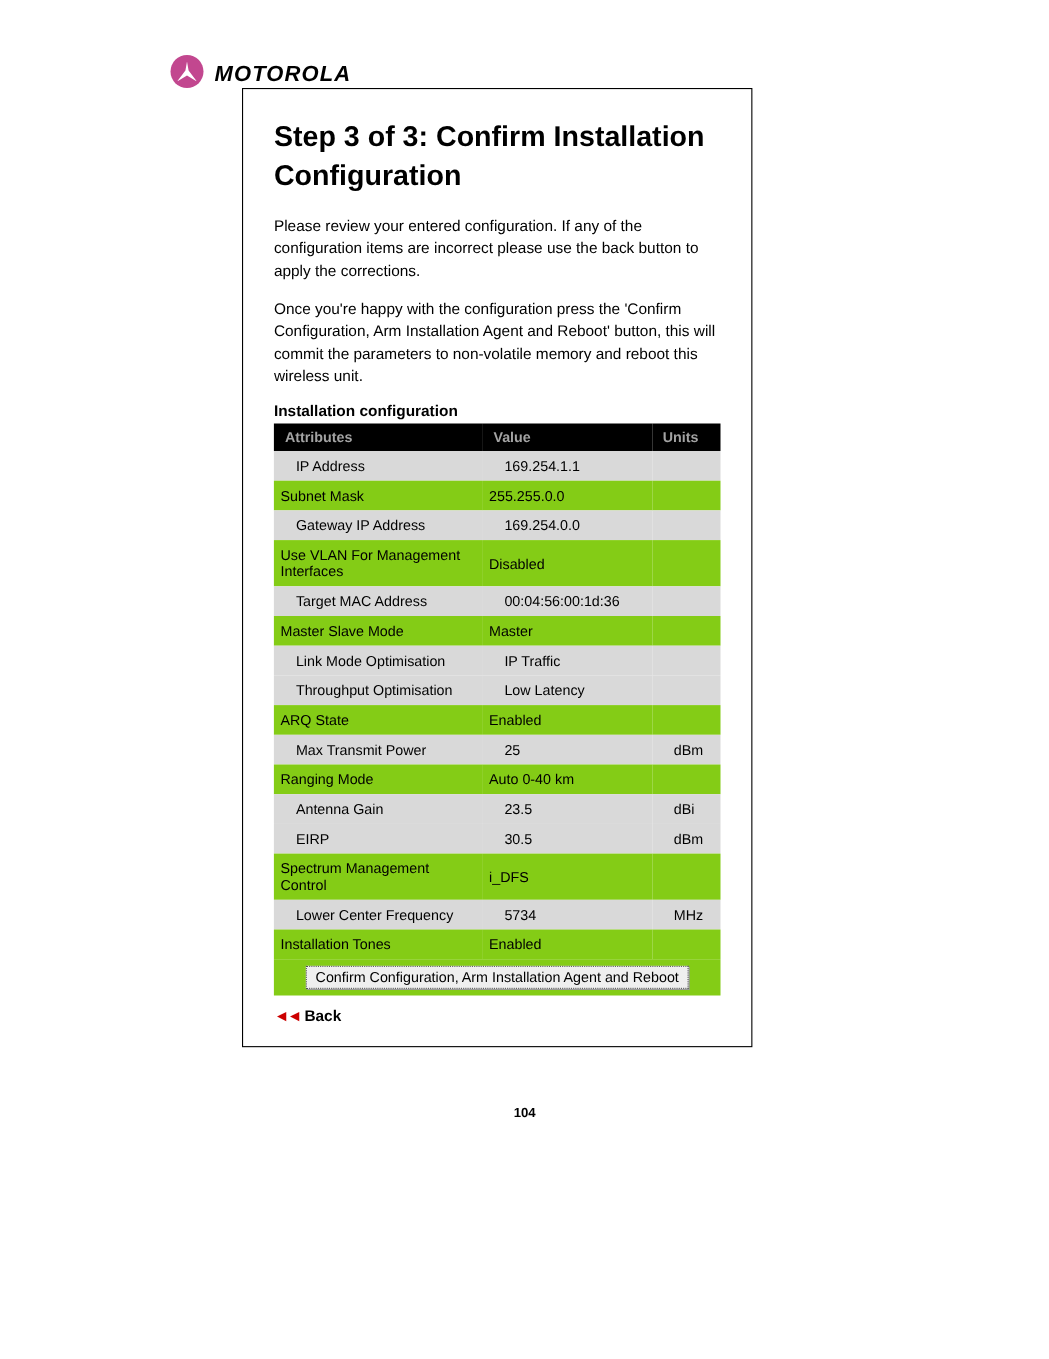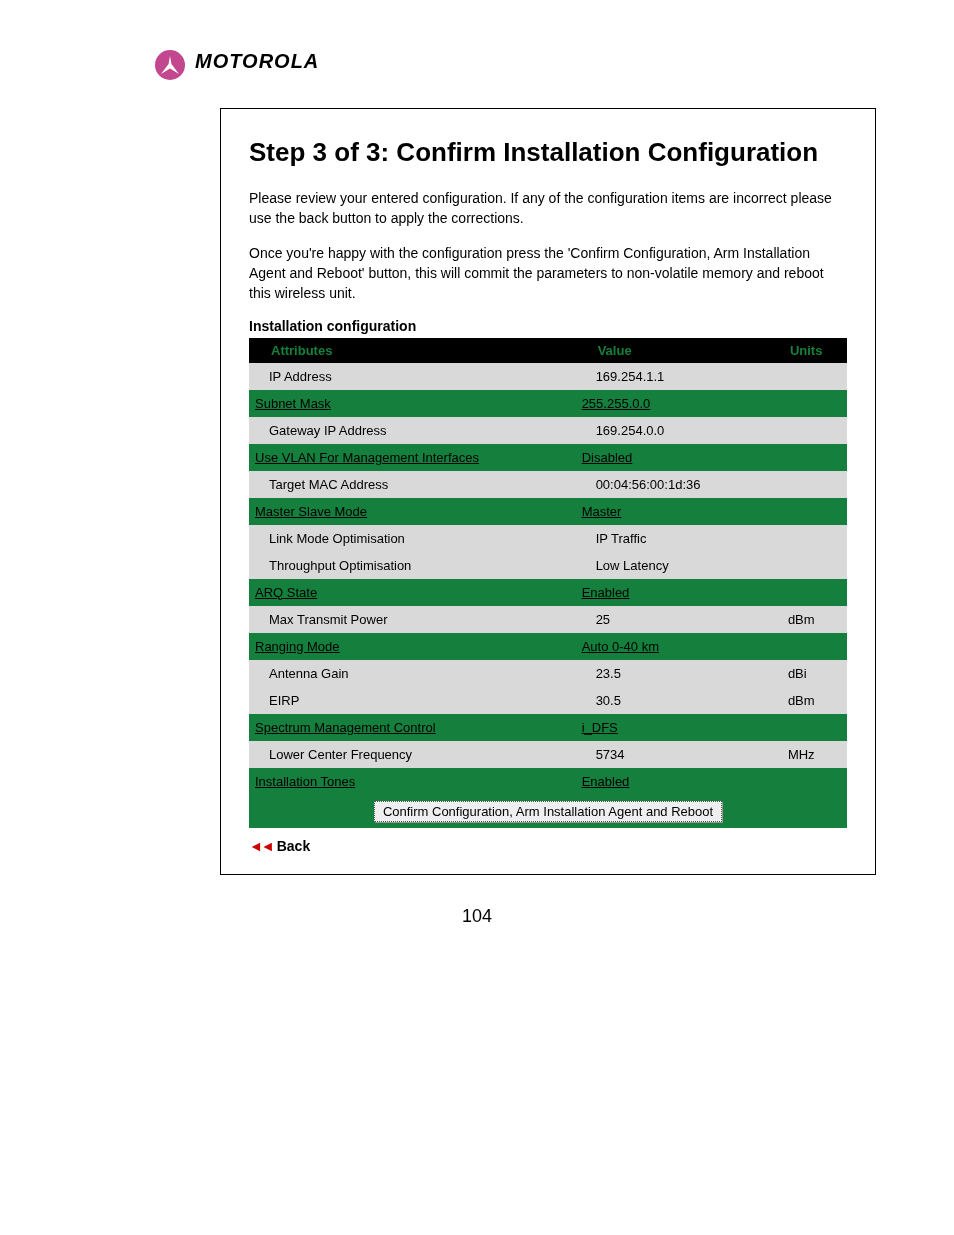--- a/index.html
+++ b/index.html
@@ -10,24 +10,23 @@
     color: #000;
     width: 954px;
   }
   .page {
     width: 954px;
     padding: 50px 0 40px 0;
     box-sizing: border-box;
   }
   .brand {
     display: flex;
-    align-items: flex-start;
+    align-items: flex-end;
     gap: 10px;
     margin-left: 155px;
-    margin-bottom: 28px;
   }
   .brand-logo {
     width: 30px;
     height: 30px;
     border-radius: 50%;
     background: #c2478f;
     position: relative;
   }
   .brand-logo::before {
     content: "";
@@ -42,21 +41,21 @@
   }
   .brand-word {
     font-family: Arial, sans-serif;
     font-weight: 900;
     font-style: italic;
     letter-spacing: 1px;
     font-size: 20px;
     color: #000;
   }
   .panel {
-    width: 656px;
+    width: 464px;
     margin-left: 220px;
     border: 1px solid #000;
     padding: 26px 28px 20px 28px;
     box-sizing: border-box;
   }
   .title {
     font-size: 26px;
     font-weight: bold;
     margin: 0 0 18px 0;
     line-height: 1.35;
@@ -71,32 +70,32 @@
     font-weight: bold;
     margin: 14px 0 4px 0;
   }
   table.cfg {
     width: 100%;
     border-collapse: collapse;
     font-size: 13px;
   }
   table.cfg th {
     background: #000;
-    color: #15803d;
+    color: #a3a3a3;
     text-align: left;
-    padding: 5px 22px;
+    padding: 5px 10px;
     font-weight: bold;
   }
   table.cfg td {
     padding: 6px 6px;
     vertical-align: middle;
     border: none;
   }
   table.cfg tr.odd  td { background: #d9d9d9; padding-left: 20px; }
-  table.cfg tr.even td { background: #15803d; text-decoration: underline; }
+  table.cfg tr.even td { background: #84cc16; }
   table.cfg td.attr  { width: 290px; }
   table.cfg td.val   { width: 160px; }
   table.cfg td.unit  { width: 50px; }
   .button-row {
     text-align: center;
     padding: 10px 0 6px 0;
     background: #ececec;
   }
   .confirm-btn {
     font-family: Arial, sans-serif;
@@ -118,22 +117,23 @@
     width: fit-content;
   }
   .back-chevrons {
     color: #c00;
     font-weight: bold;
     letter-spacing: -2px;
     font-size: 14px;
   }
   .pagenum {
     text-align: center;
-    font-size: 18px;
-    margin-top: 31px;
+    font-size: 12px;
+    margin-top: 52px;
+    font-weight: bold;
   }
 </style>
 </head>
 <body>
 
 <div class="page">
 
   <div class="brand">
     <div class="brand-logo"></div>
     <div class="brand-word">MOTOROLA</div>

